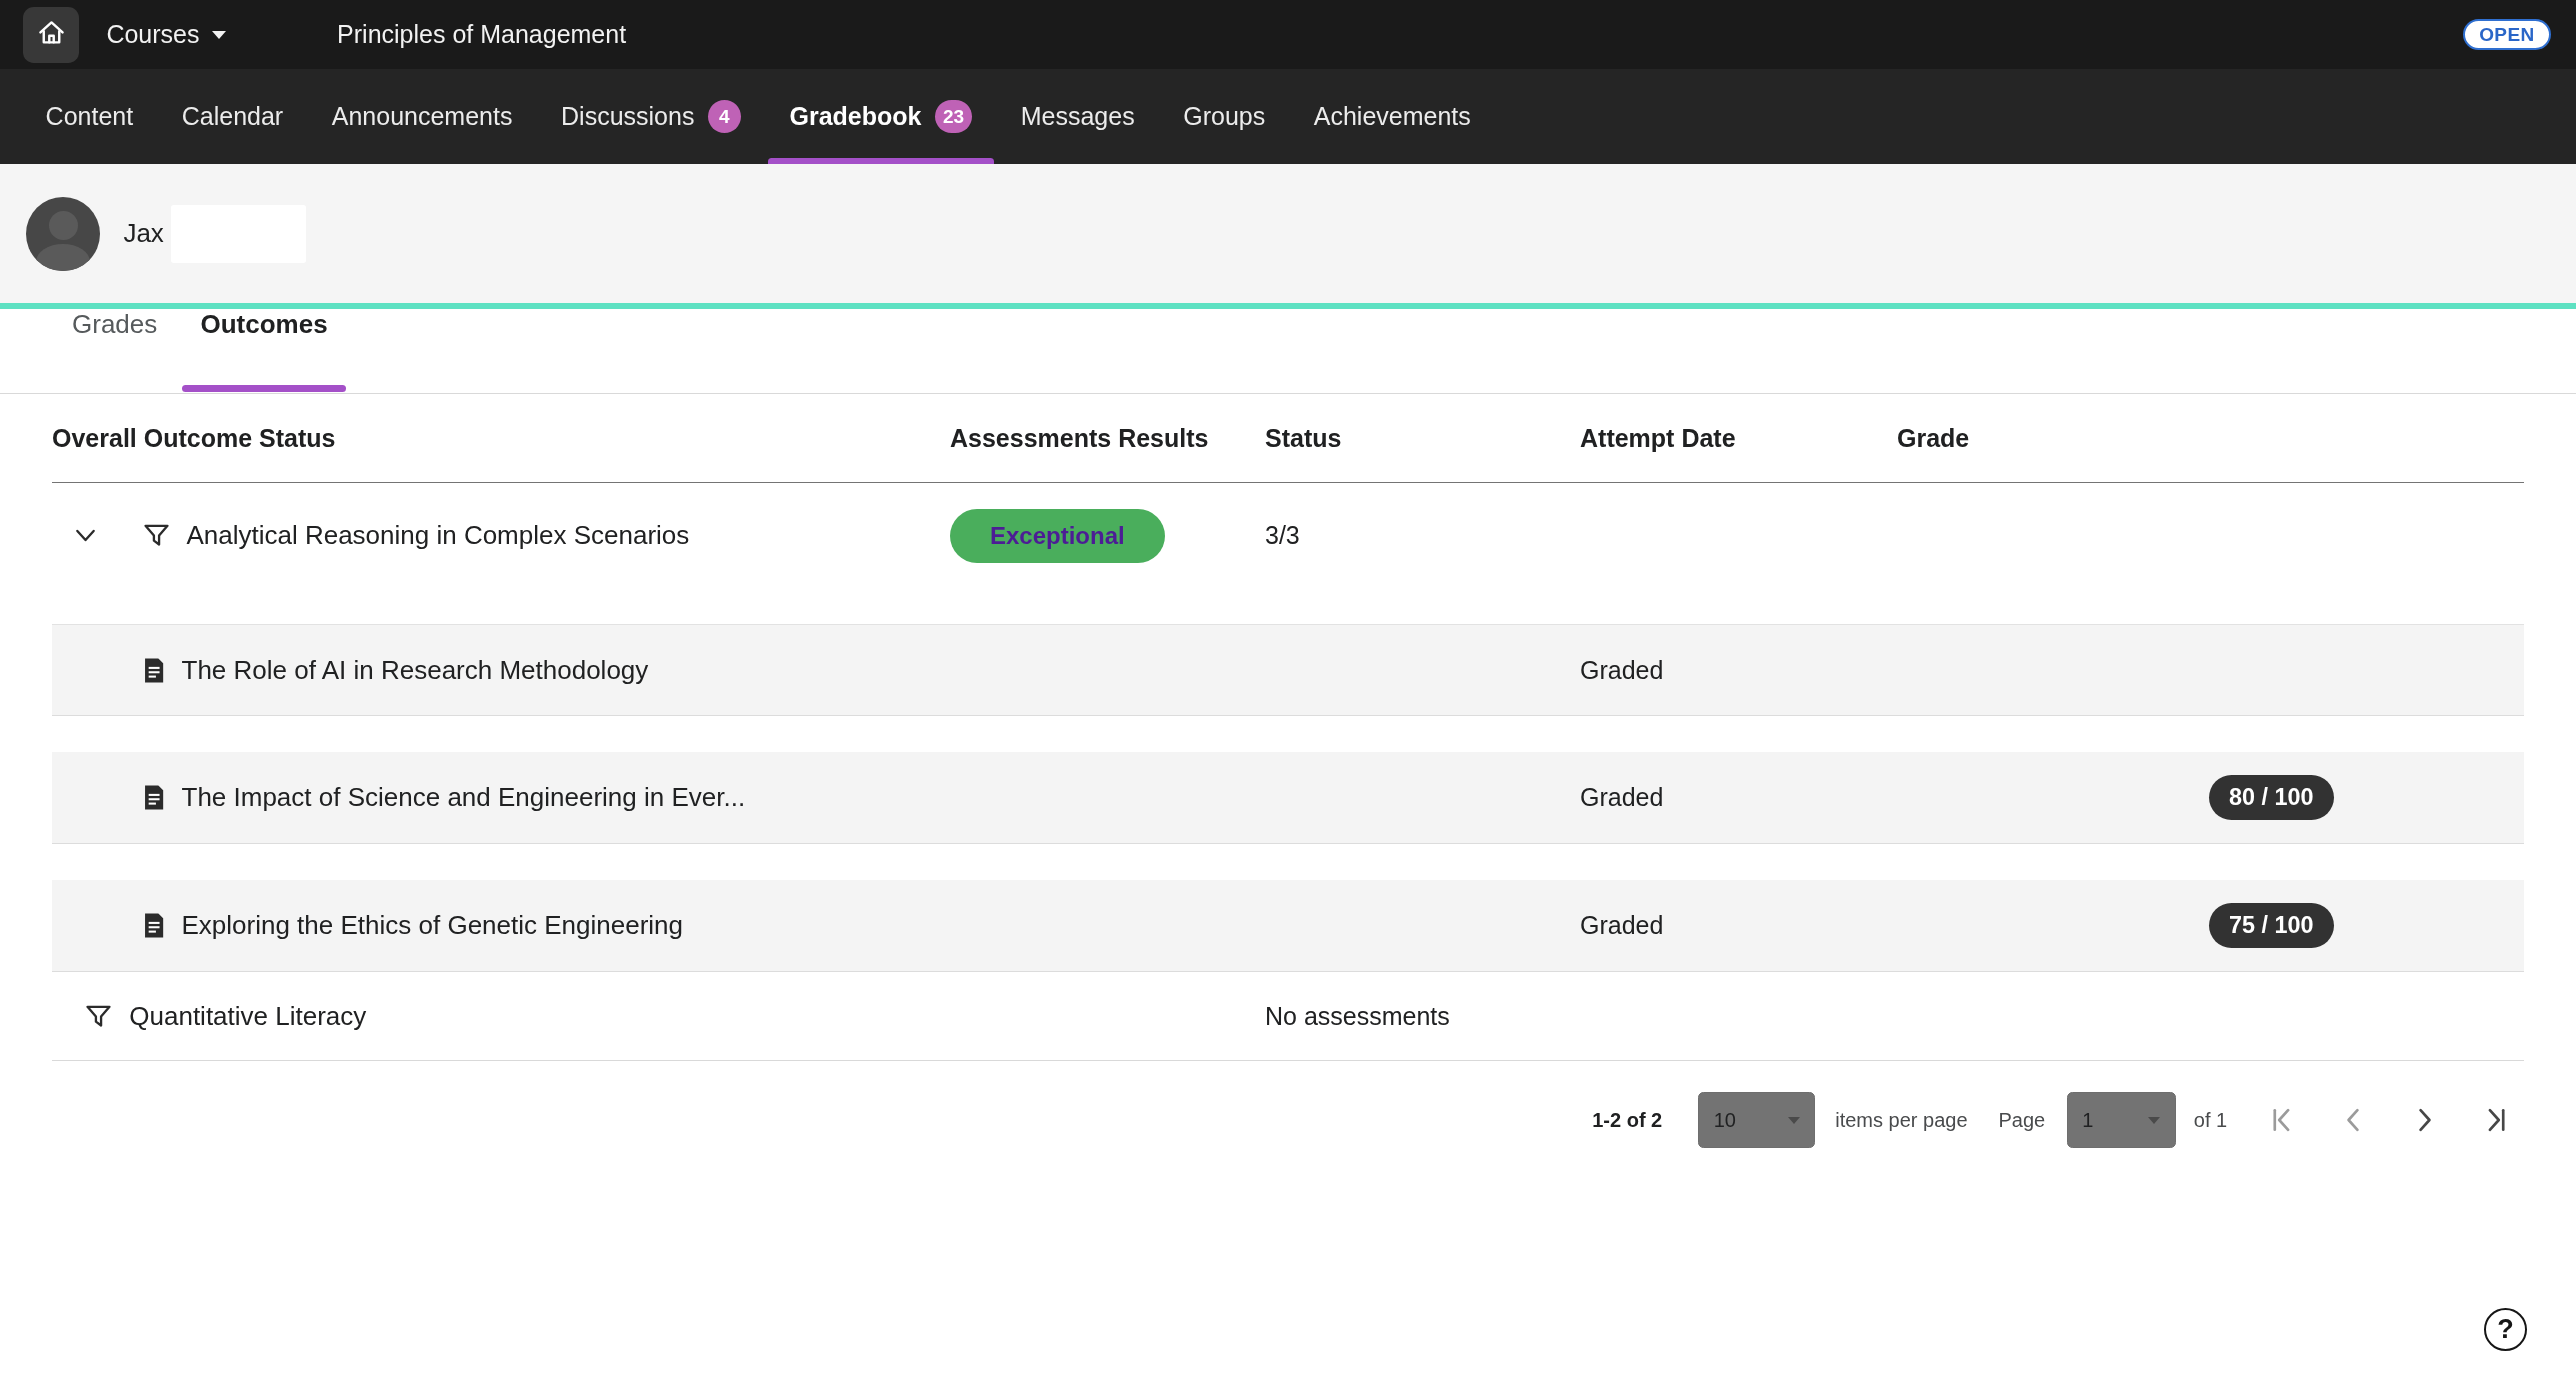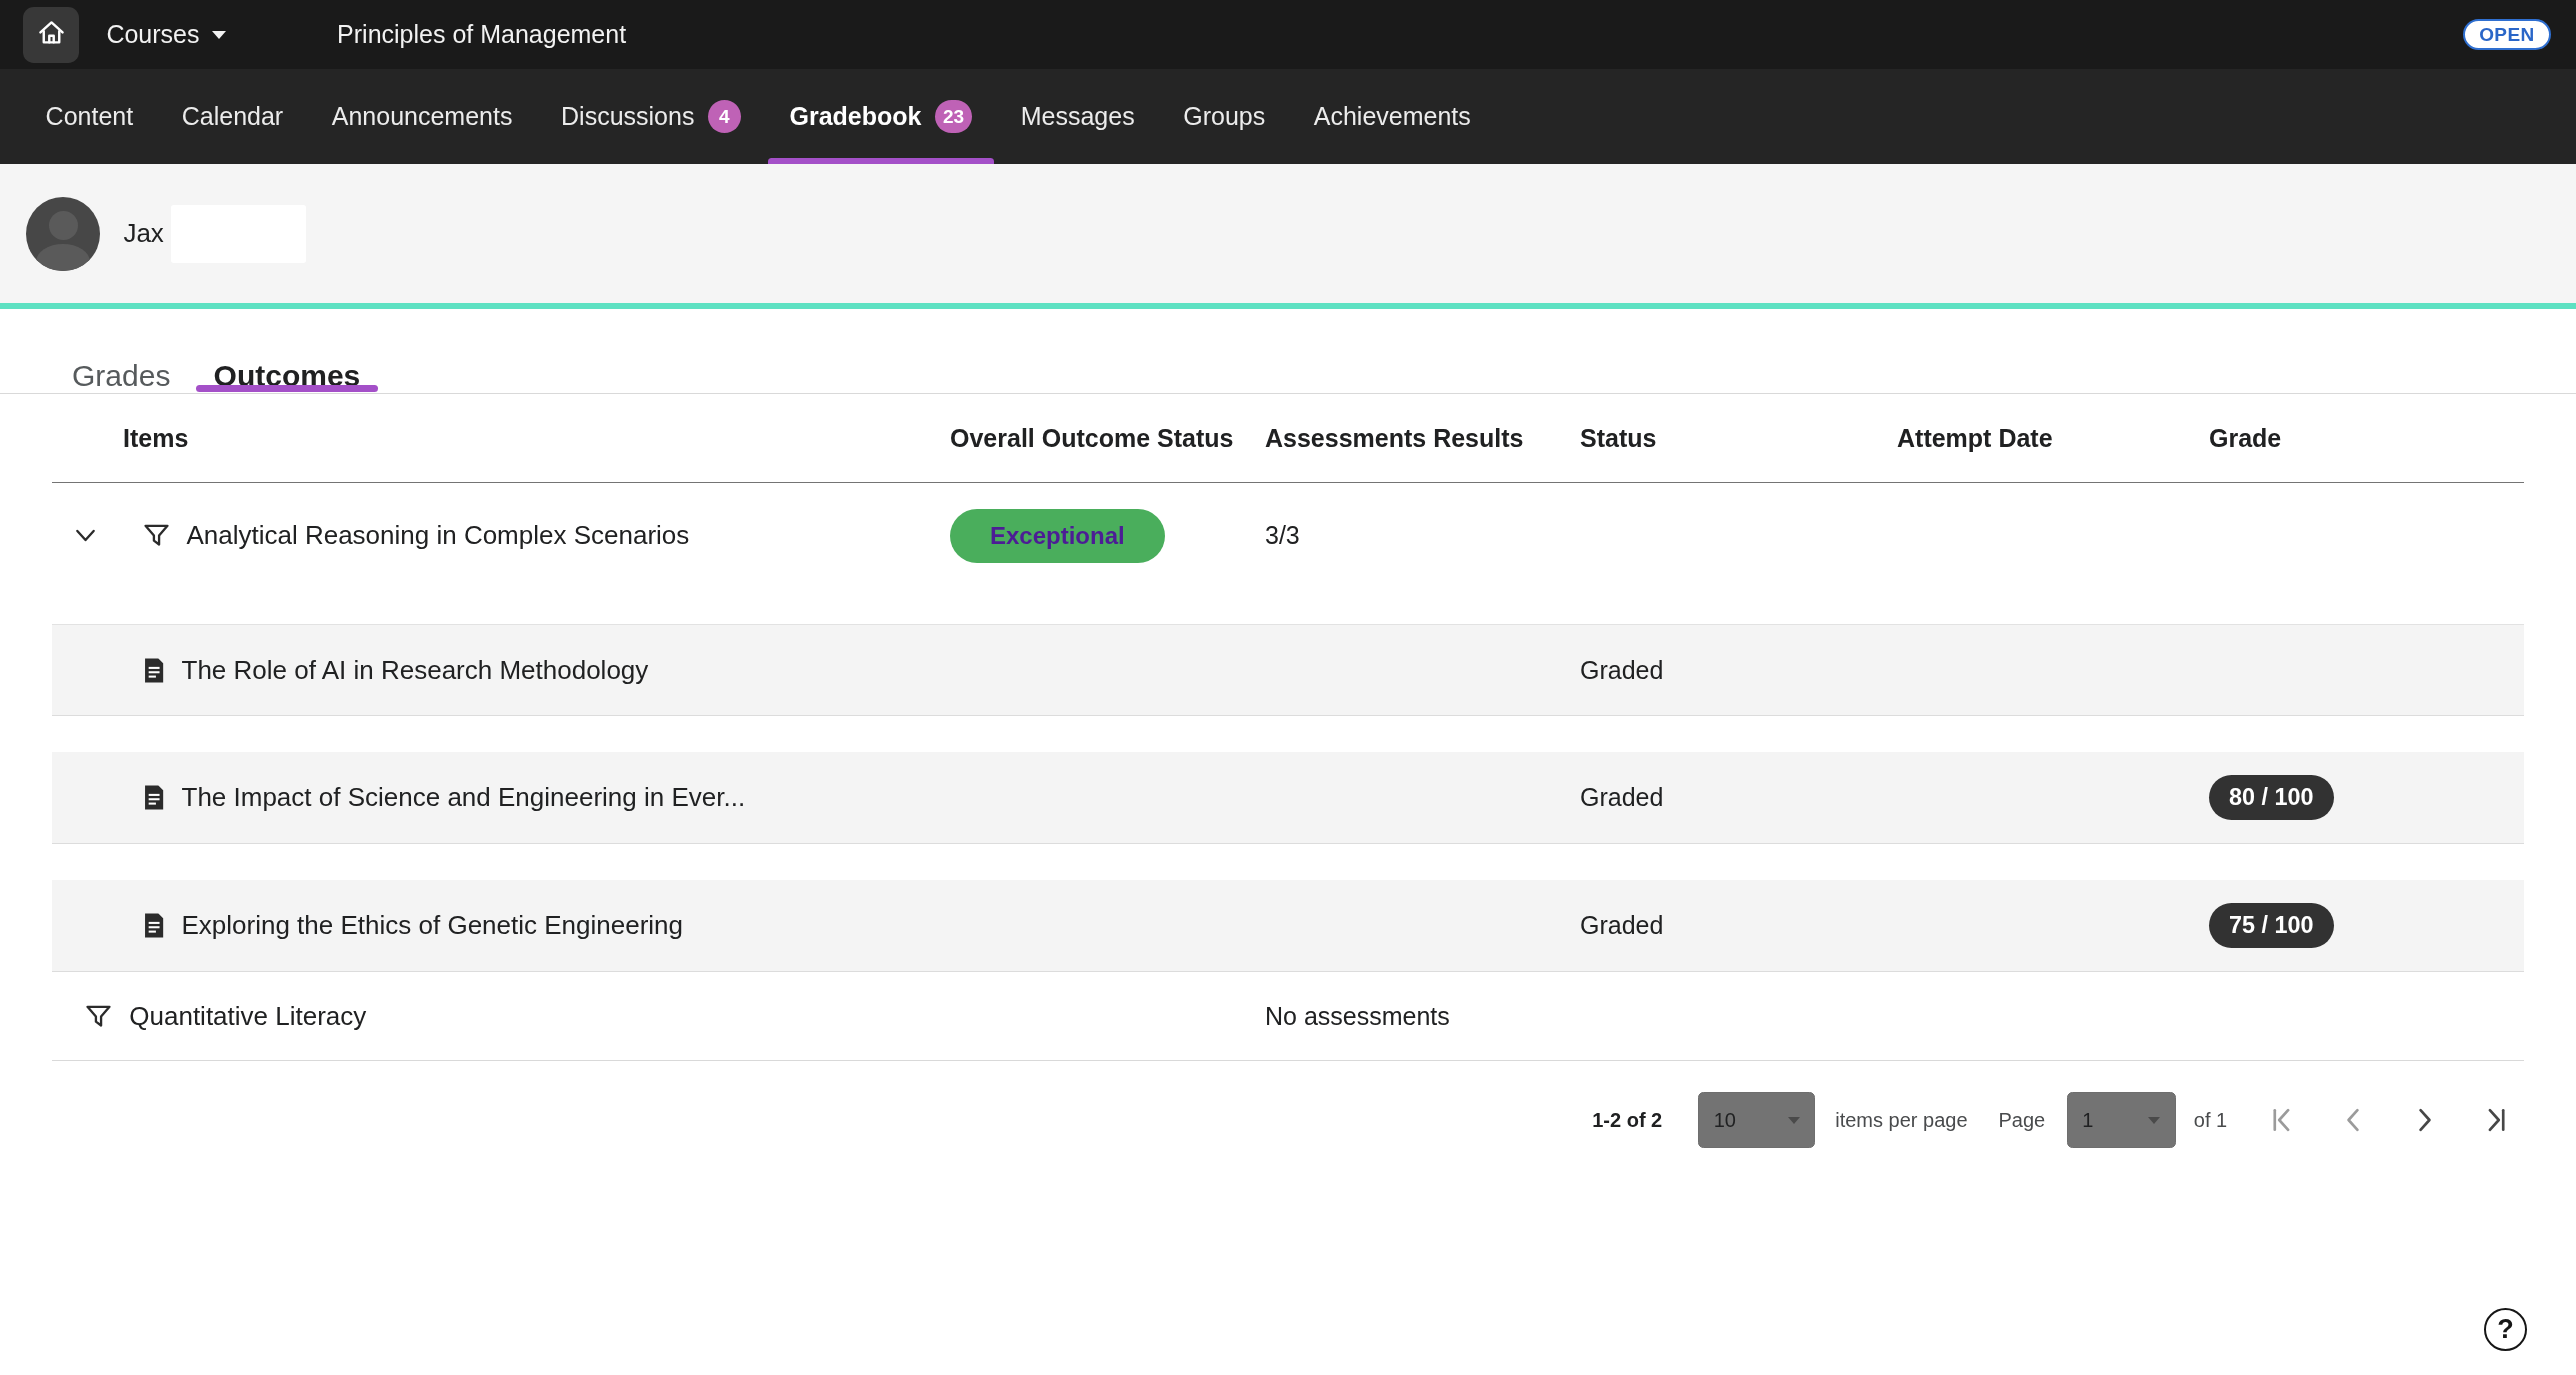--- a/index.html
+++ b/index.html
@@ -42,22 +42,22 @@
   .avatar::after { content:""; position:absolute; left:10px; top:47px; width:54px; height:36px;
     border-radius:50%; background:#5a5a5a; }
   .user-name { margin-left:23.4px; font-size:26px; color:#202122; }
   .redaction-box { width:135px; height:58px; background:#ffffff; margin-left:7.2px; border-radius:2.7px; }
 
   .teal-line { height:6.3px; background:#5ee1c2; }
 
   
   .tabbar { height:85px; background:#ffffff; border-bottom:0.9px solid #d9d9d9;
     display:flex; align-items:stretch; padding-left:54px; }
-  .tab { position:relative; display:flex; align-items:flex-end; padding:0 18px; margin-right:7.2px;
-    font-size:30px; color:#565a5c; cursor:pointer; }
+  .tab { position:relative; display:flex; align-items:flex-start; padding:0 18px; margin-right:7.2px;
+    font-size:26px; color:#565a5c; cursor:pointer; }
   .tab.active { color:#202122; font-weight:bold; }
   .tab.active::after { content:""; position:absolute; left:0; right:0; bottom:1.8px; height:6.3px;
     background:#a450c8; border-radius:3.6px; }
 
   
   .table-wrap { margin:0 52px; }
   .grid-row { display:grid; grid-template-columns:898px 315px 315px 317px 312px auto;
     align-items:center; }
   .thead { height:89px; border-bottom:1.8px solid #747474; font-weight:bold; font-size:25px; }
   .thead .cell-items { padding-left:71px; }
@@ -173,21 +173,20 @@
       <span>Grades</span>
     </div>
     <div class="tab active">
       <span>Outcomes</span>
     </div>
   </div>
 
   <main class="table-wrap">
 
     <div class="grid-row thead">
-      <div class="cell-items">Items</div>
       <div>Overall Outcome Status</div>
       <div>Assessments Results</div>
       <div>Status</div>
       <div>Attempt Date</div>
       <div>Grade</div>
     </div>
 
     <div class="grid-row row-outcome">
       <div class="items-cell">
         <span class="expander">

